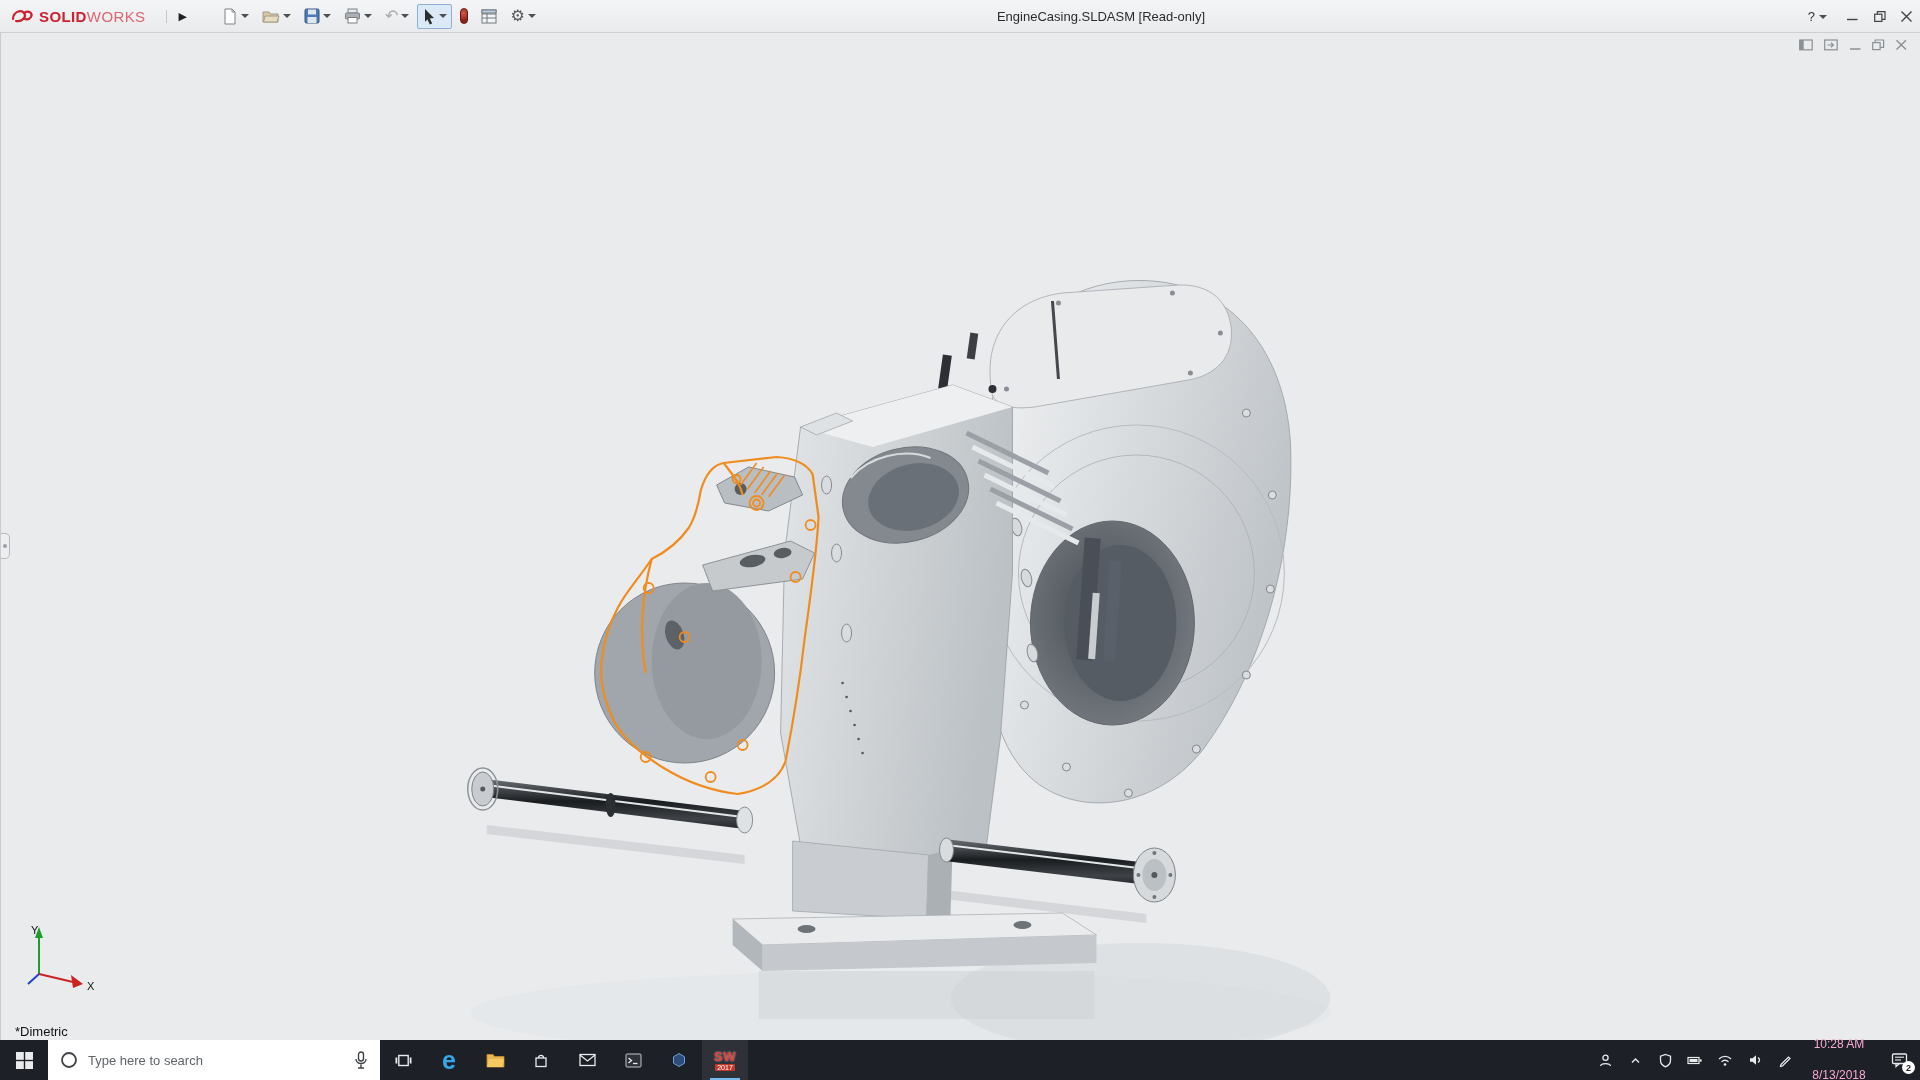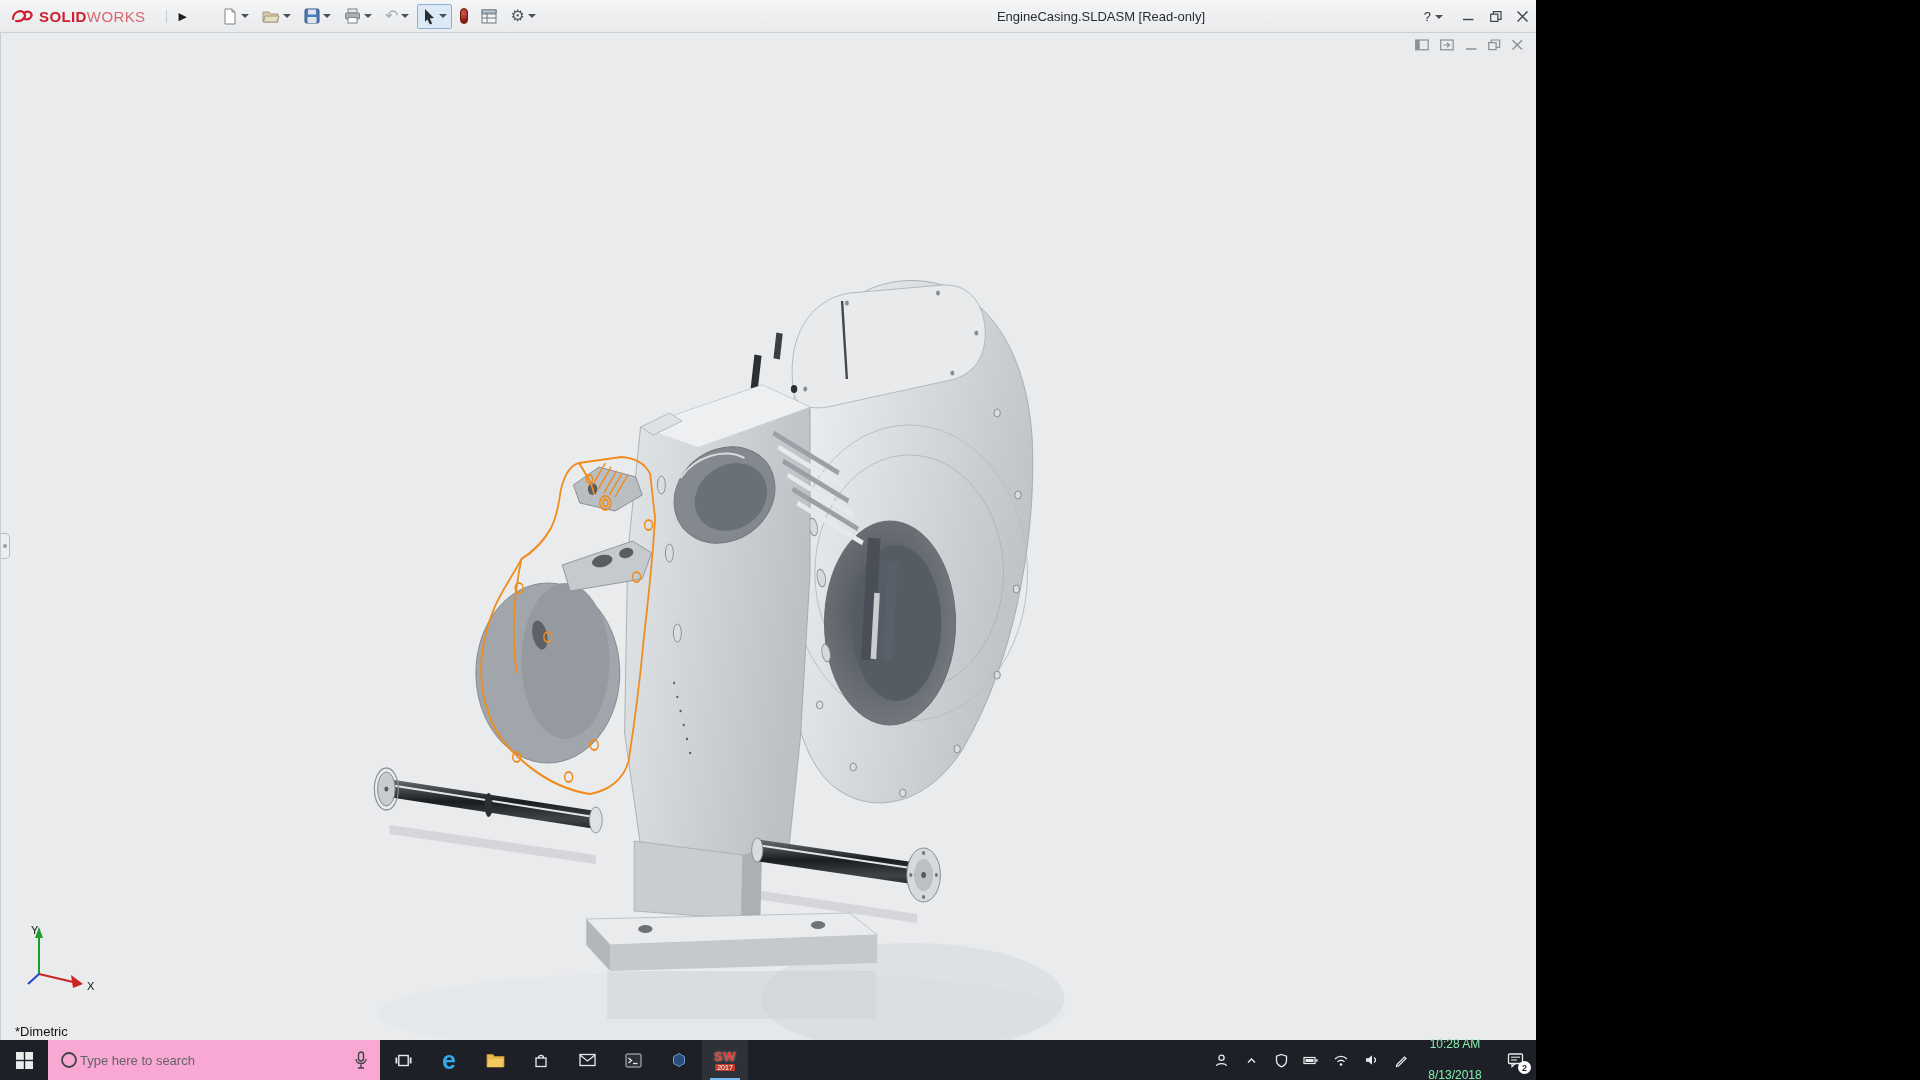--- a/index.html
+++ b/index.html
@@ -1,18 +1,18 @@
 <!DOCTYPE html>
 <html><head>
 <meta charset="utf-8">
 <style>
   * { margin:0; padding:0; box-sizing:border-box; }
   html,body { width:1920px; height:1080px; overflow:hidden; }
   body { font-family:"Liberation Sans", sans-serif; background:#000; }
-  .screen { position:relative; width:1536px; height:1080px; background:#e9ebed; overflow:hidden; }
+  .screen { position:relative; width:1920px; height:1080px; background:#e9ebed; overflow:hidden; }
 
   
   .titlebar { position:absolute; top:0; left:0; right:0; height:33px;
     background:linear-gradient(#f4f5f6,#e9eaec); border-bottom:1px solid #cdd0d3;
     display:flex; align-items:center; z-index:6; }
   .logo { display:flex; align-items:center; gap:5px; padding:0 8px 0 10px; }
   .logo-text { font-size:15px; letter-spacing:.4px; }
   .logo-bold { font-weight:bold; color:#cf2030; }
   .logo-light { font-weight:400; color:#dd6570; }
   .menu-arrow { font-size:11px; color:#1e2022; margin:0 30px 0 12px; cursor:default;
@@ -39,34 +39,34 @@
   .edge-tab { position:absolute; left:0; top:500px; width:9px; height:26px; background:#eceeef;
     border:1px solid #b7bbbf; border-left:none; border-radius:0 5px 5px 0; z-index:4; }
   .edge-tab .dot { position:absolute; left:2px; top:10px; width:4px; height:4px; border-radius:50%; background:#9aa0a5; }
   .triad { position:absolute; left:20px; bottom:44px; width:92px; height:72px; z-index:4; }
   .view-label { position:absolute; left:14px; bottom:1px; font-size:13px; color:#111; z-index:4; }
 
   
   .taskbar { position:absolute; bottom:0; left:0; right:0; height:40px; background:#1d2027;
     display:flex; align-items:stretch; z-index:10; }
   .start-btn { width:48px; display:flex; align-items:center; justify-content:center; }
-  .search-box { width:332px; background:#f9a8d4; display:flex; align-items:center; gap:2px; padding:0 12px; }
+  .search-box { width:332px; background:#ffffff; display:flex; align-items:center; gap:10px; padding:0 12px; }
   .search-box input { flex:1; border:none; outline:none; font-size:13px; color:#333; font-family:"Liberation Sans",sans-serif; background:transparent; }
   .search-box input::placeholder { color:#5f646a; opacity:1; }
   .task-icons { display:flex; align-items:stretch; }
   .task-icon { width:46px; display:flex; align-items:center; justify-content:center; position:relative; }
   .task-icon.active { background:rgba(255,255,255,.08); }
   .task-icon.active .run-bar { position:absolute; bottom:0; left:8px; right:8px; height:2px; background:#76b9ed; }
   .edge-e { font-size:25px; font-weight:bold; color:#35a7e8; line-height:1; }
   .sw-badge { display:flex; flex-direction:column; align-items:center; line-height:1; gap:1px; }
   .sw-top { font-weight:bold; font-size:13px; color:#e23c32; text-shadow:0 0 2px rgba(255,255,255,.7); letter-spacing:.5px; }
   .sw-year { font-size:7px; color:#fff; background:#c0392b; padding:0 2px; border-radius:1px; }
   .tray { margin-left:auto; display:flex; align-items:stretch; }
   .tray-icon { width:30px; display:flex; align-items:center; justify-content:center; }
-  .clock { width:78px; display:flex; flex-direction:column; align-items:center; justify-content:center; color:#86efac; font-size:12px; line-height:15px;gap:16px; }
+  .clock { width:78px; display:flex; flex-direction:column; align-items:center; justify-content:center; color:#f9a8d4; font-size:12px; line-height:15px;gap:16px; }
   .action-center { width:42px; display:flex; align-items:center; justify-content:center; position:relative; }
   .ac-badge { position:absolute; right:5px; bottom:6px; min-width:13px; height:13px; border-radius:7px; background:#fff;
     color:#1d2027; font-size:9px; font-weight:bold; display:flex; align-items:center; justify-content:center; padding:0 2px; }
 </style>
 </head>
 <body>
 
 <div class="screen">
 
   <div class="titlebar">

